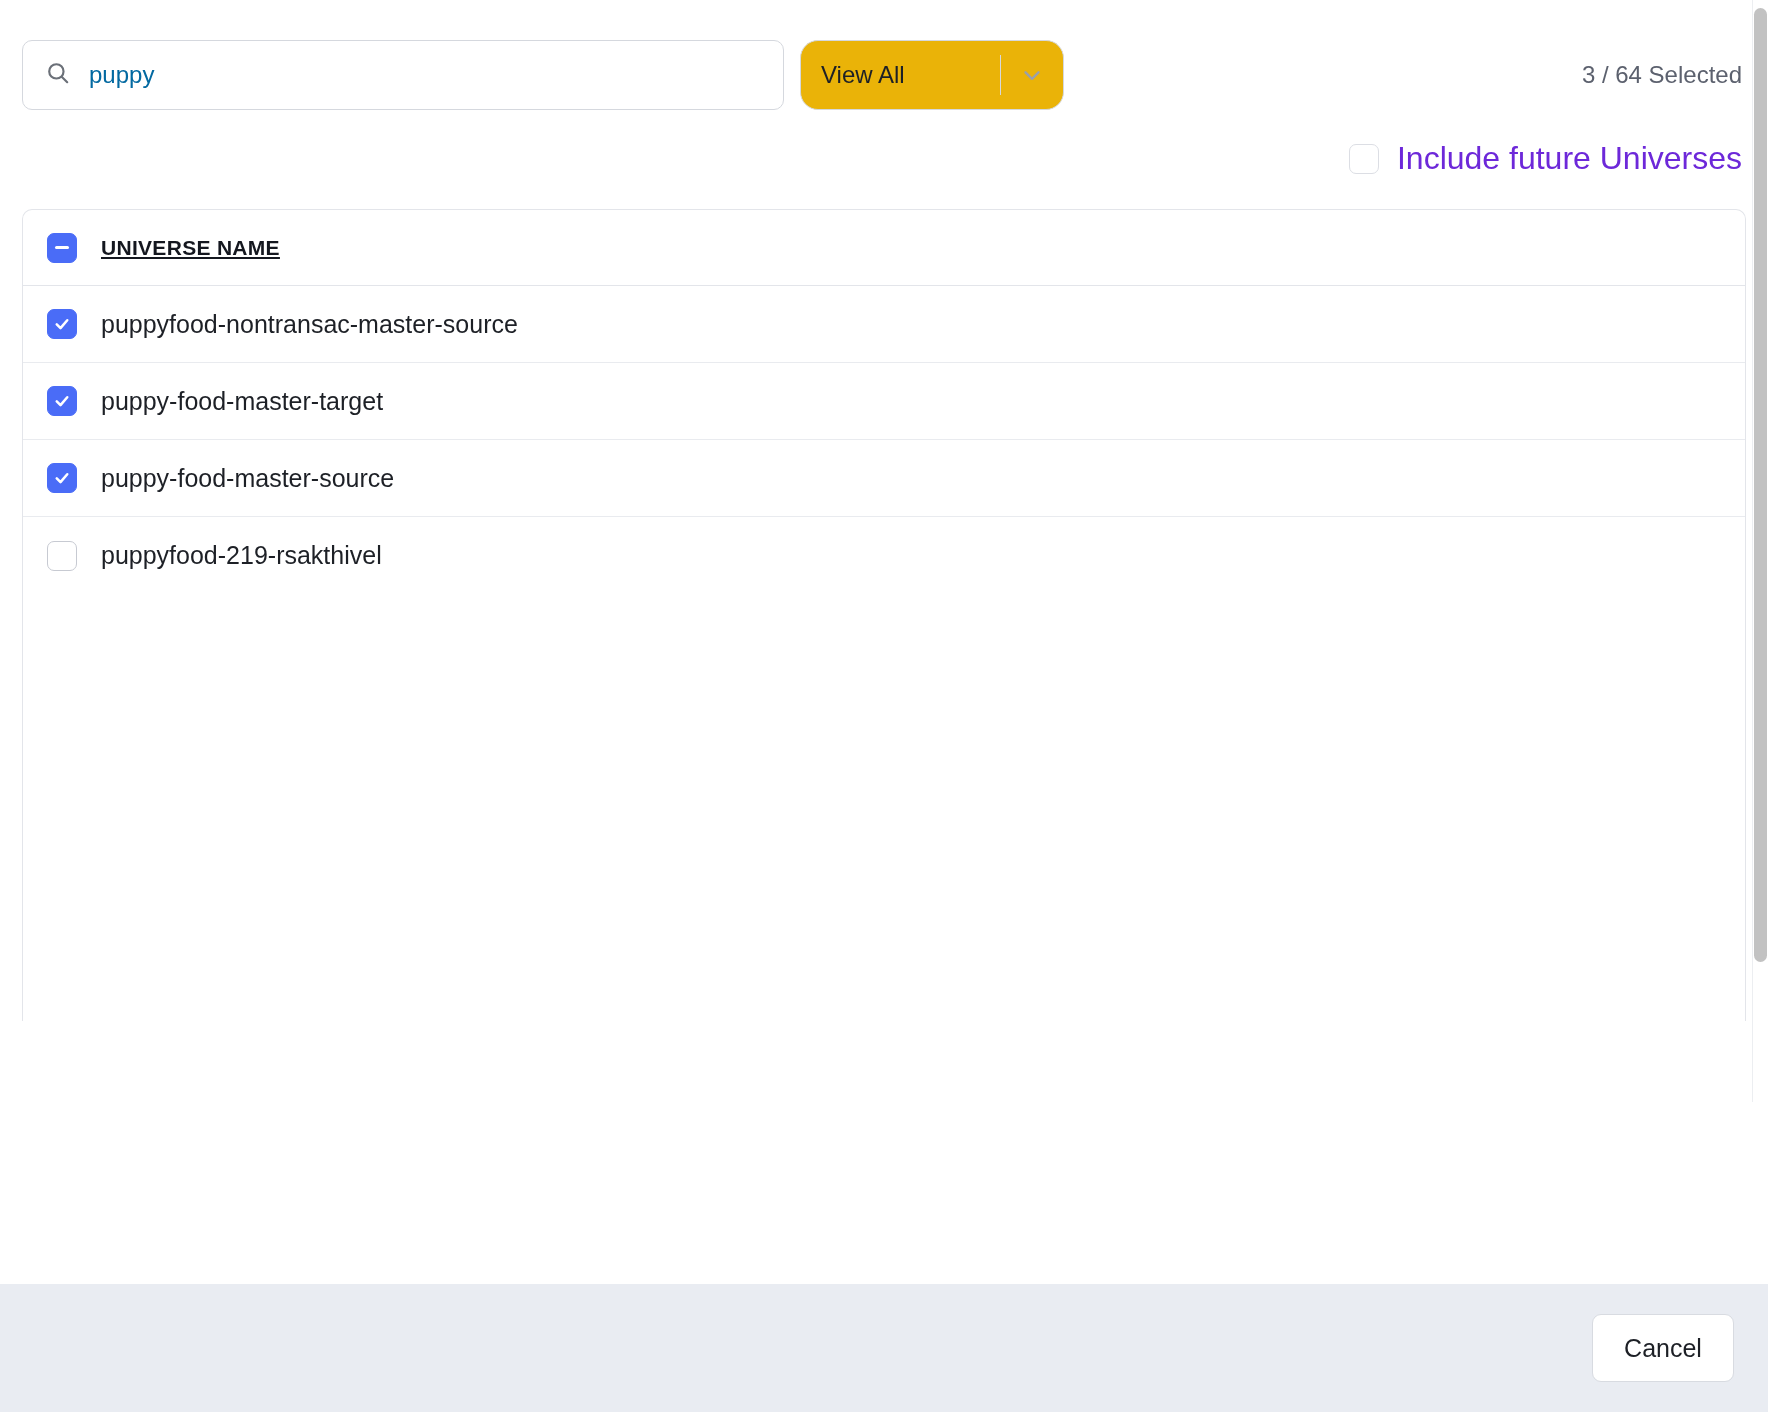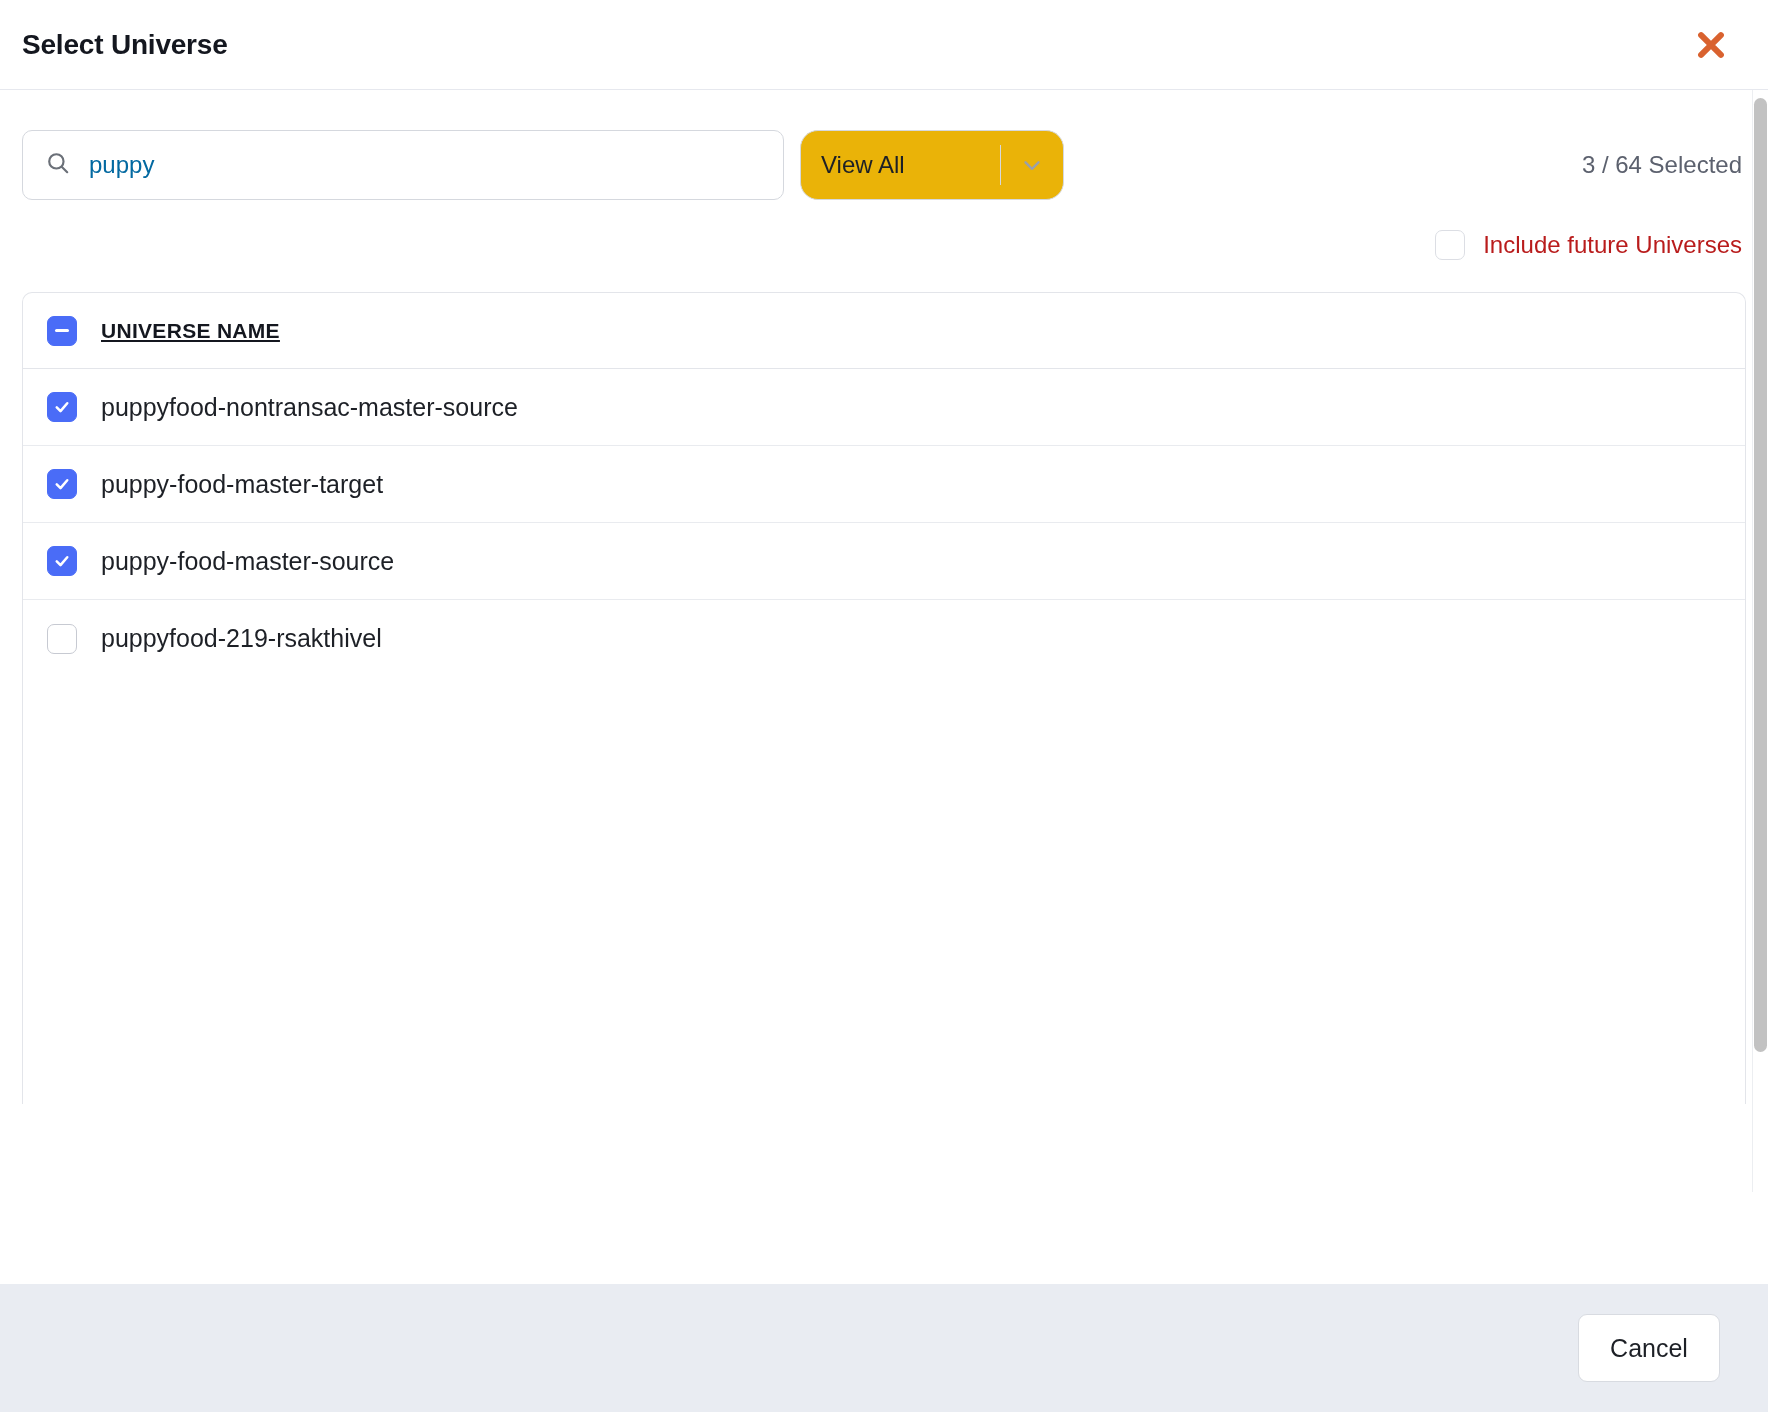--- a/index.html
+++ b/index.html
@@ -125,22 +125,22 @@
   }
 
   .future-row {
     display: flex;
     align-items: center;
     justify-content: flex-end;
     padding-top: 30px;
     padding-right: 4px;
   }
   .future-label {
-    font-size: 24px;
-    color: #b91c1c;
+    font-size: 32px;
+    color: #6d28d9;
     margin-left: 18px;
   }
 
   
   .cb {
     width: 30px;
     height: 30px;
     border-radius: 7px;
     flex: 0 0 30px;
     display: inline-flex;
@@ -233,21 +233,21 @@
   }
 
   
   .modal-footer {
     flex: 0 0 128px;
     height: 128px;
     background: #e9ecf2;
     display: flex;
     align-items: center;
     justify-content: flex-end;
-    padding-right: 48px;
+    padding-right: 34px;
     gap: 13px;
   }
   .btn {
     height: 68px;
     border-radius: 9px;
     font-family: "Liberation Sans", sans-serif;
     font-size: 25px;
     cursor: pointer;
     display: inline-flex;
     align-items: center;
@@ -264,30 +264,20 @@
     background: #d9622f;
     border: 1px solid #d9622f;
     color: #ffffff;
   }
 </style>
 </head>
 <body>
 
 <div class="modal">
 
-  <div class="modal-header">
-    <div class="modal-title">Select Universe</div>
-    <button class="close-btn">
-      <span>
-        <svg width="34" height="34" viewBox="0 0 24 24" fill="none">
-          <path d="M5 5 L19 19 M19 5 L5 19" stroke="#d9622f" stroke-width="4.2" stroke-linecap="round"></path>
-        </svg>
-      </span>
-    </button>
-  </div>
 
   <div class="modal-body">
 
     <div class="controls-row">
 
       <div class="search-box">
         <span class="search-icon">
           <svg width="26" height="26" viewBox="0 0 24 24" fill="none">
             <circle cx="10.5" cy="10.5" r="6.6" stroke="#6b7078" stroke-width="2"></circle>
             <path d="M15.4 15.4 L20.5 20.5" stroke="#6b7078" stroke-width="2" stroke-linecap="round"></path>

